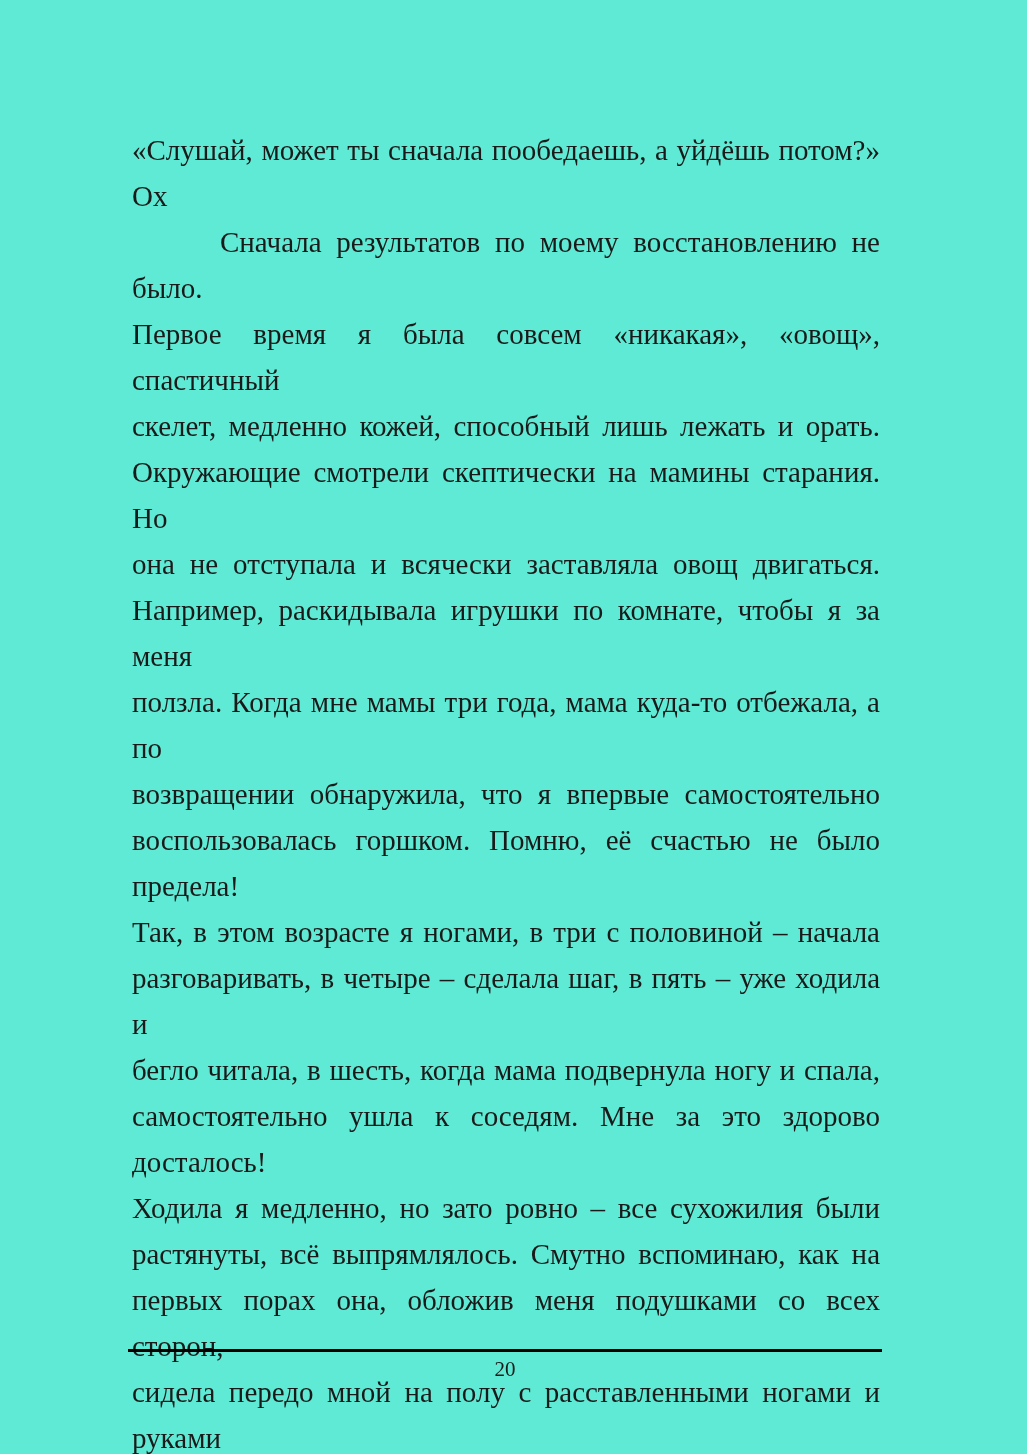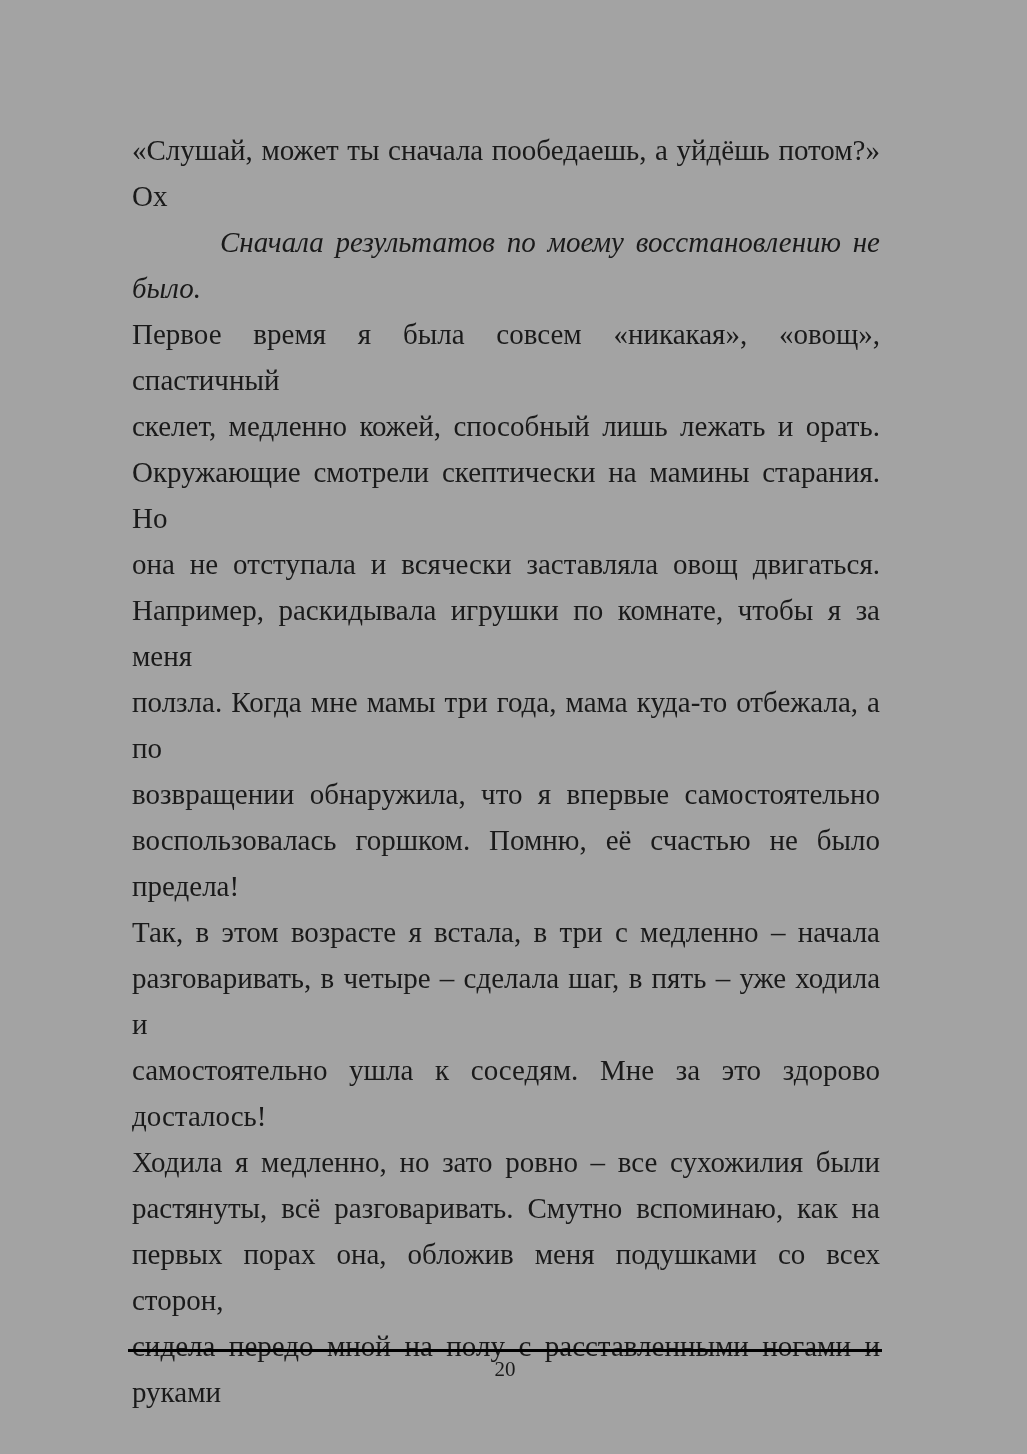--- a/index.html
+++ b/index.html
@@ -4,21 +4,21 @@
 <style>
   html, body {
     margin: 0;
     padding: 0;
     background: #ffffff;
   }
   .page {
     position: relative;
     width: 1027px;
     height: 1454px;
-    background: #a3a3a3;
+    background: #5eead4;
     color: #000000;
     font-family: "Liberation Serif", "DejaVu Serif", serif;
     overflow: hidden;
   }
   .text-block {
     position: absolute;
     left: 132px;
     top: 127px;
     width: 748px;
   }
@@ -27,21 +27,20 @@
     line-height: 46px;
     text-align: justify;
     text-align-last: justify;
     color: #1a1a1a;
   }
   .line.end {
     text-align-last: left;
   }
   .line.indent {
     text-indent: 88px;
-    font-style: italic;
   }
   .footer {
     position: absolute;
     left: 128px;
     top: 1349px;
     width: 754px;
   }
   .footer-rule {
     height: 3px;
     background: #000000;
@@ -62,25 +61,26 @@
       <div class="line">«Слушай, может ты сначала пообедаешь, а уйдёшь потом?» Ох</div>
       <div class="line indent">Сначала результатов по моему восстановлению не было.</div>
       <div class="line">Первое время я была совсем «никакая», «овощ», спастичный</div>
       <div class="line">скелет, медленно кожей, способный лишь лежать и орать.</div>
       <div class="line">Окружающие смотрели скептически на мамины старания. Но</div>
       <div class="line">она не отступала и всячески заставляла овощ двигаться.</div>
       <div class="line">Например, раскидывала игрушки по комнате, чтобы я за меня</div>
       <div class="line">ползла. Когда мне мамы три года, мама куда-то отбежала, а по</div>
       <div class="line">возвращении обнаружила, что я впервые самостоятельно</div>
       <div class="line">воспользовалась горшком. Помню, её счастью не было предела!</div>
-      <div class="line">Так, в этом возрасте я встала, в три с медленно – начала</div>
+      <div class="line">Так, в этом возрасте я ногами, в три с половиной – начала</div>
       <div class="line">разговаривать, в четыре – сделала шаг, в пять – уже ходила и</div>
+      <div class="line">бегло читала, в шесть, когда мама подвернула ногу и спала,</div>
       <div class="line">самостоятельно ушла к соседям. Мне за это здорово досталось!</div>
       <div class="line">Ходила я медленно, но зато ровно – все сухожилия были</div>
-      <div class="line">растянуты, всё разговаривать. Смутно вспоминаю, как на</div>
+      <div class="line">растянуты, всё выпрямлялось. Смутно вспоминаю, как на</div>
       <div class="line">первых порах она, обложив меня подушками со всех сторон,</div>
       <div class="line">сидела передо мной на полу с расставленными ногами и руками</div>
     </div>
   <div class="footer">
     <div class="footer-rule"></div>
     <div class="page-number">20</div>
   </div>
 </div>
 
 </body></html>

